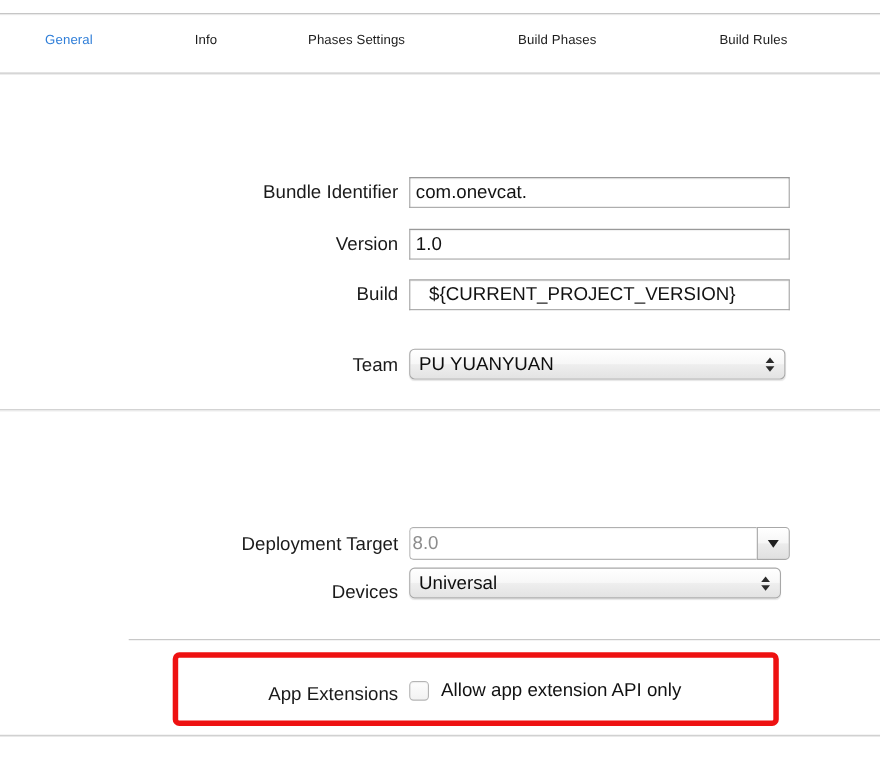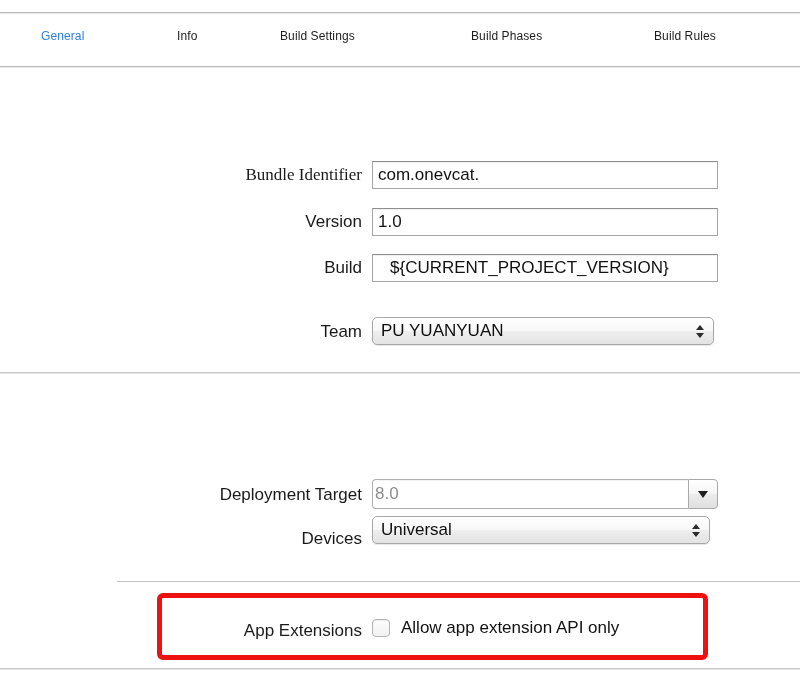--- a/index.html
+++ b/index.html
@@ -214,29 +214,29 @@
 <body>
 
 <div class="screen">
 
   <div class="rule" style="top:12px;"></div>
   <div class="rule-shadow" style="top:13px;"></div>
 
   <div class="tabbar">
     <span class="tab active tab-general">General</span>
     <span class="tab tab-info">Info</span>
-    <span class="tab tab-bsettings">Build Settings</span>
+    <span class="tab tab-bsettings">Phases Settings</span>
     <span class="tab tab-bphases">Build Phases</span>
     <span class="tab tab-brules">Build Rules</span>
   </div>
 
   <div class="rule" style="top:66px;"></div>
   <div class="rule-shadow" style="top:67px;"></div>
 
-  <div class="lbl" style="top:162px;font-family:Liberation Serif, serif;">Bundle Identifier</div>
+  <div class="lbl" style="top:162px;">Bundle Identifier</div>
   <div class="textfield" style="top:161px;">
     <span>com.onevcat.</span>
   </div>
 
   <div class="lbl" style="top:209px;">Version</div>
   <div class="textfield" style="top:208px;">1.0</div>
 
   <div class="lbl" style="top:255px;">Build</div>
   <div class="textfield" style="top:254px;padding-left:17px;">${CURRENT_PROJECT_VERSION}</div>
 

